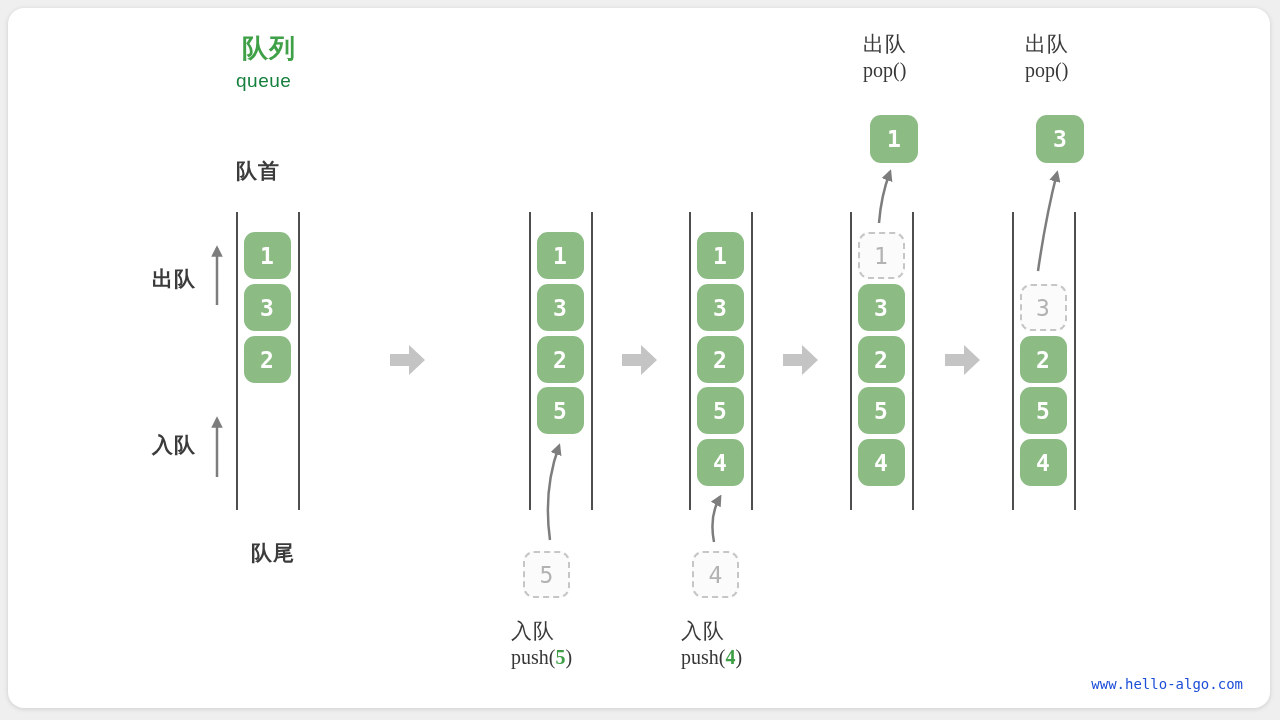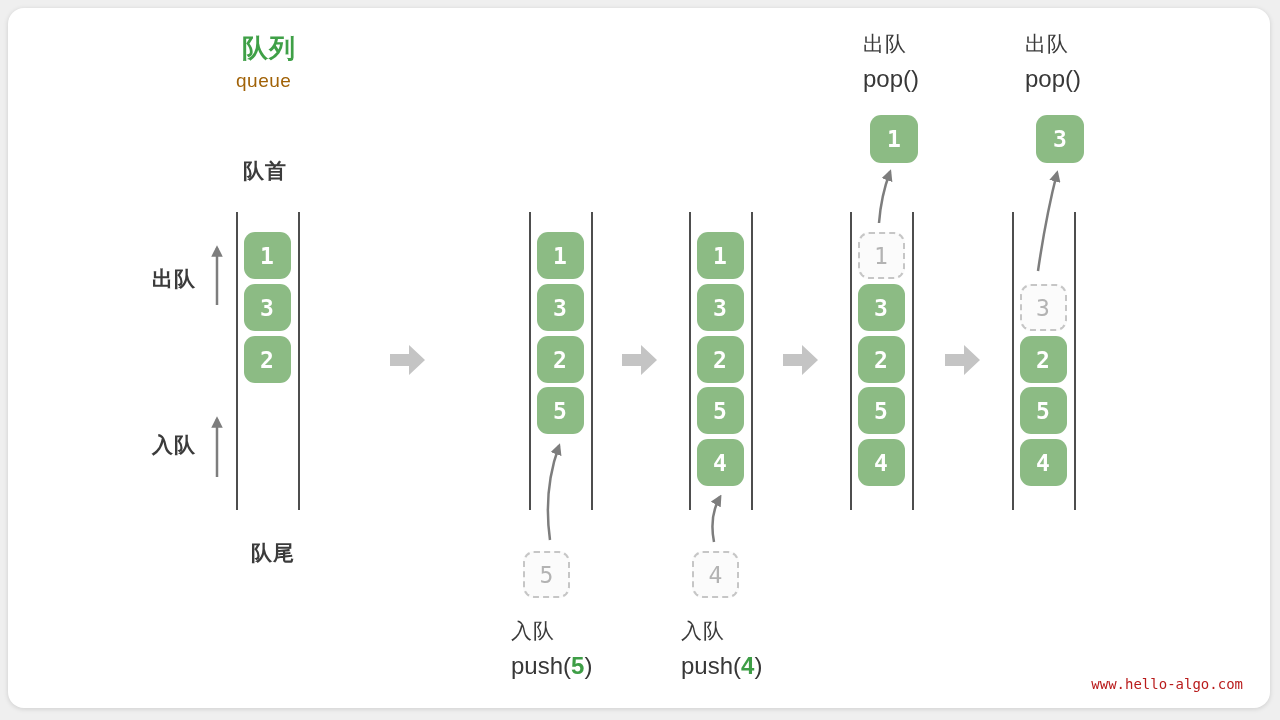--- a/index.html
+++ b/index.html
@@ -15,59 +15,59 @@
   }
   .layer{position:absolute;left:0;top:0;width:1280px;height:720px;}
   svg.arrows{position:absolute;left:0;top:0;width:1280px;height:720px;pointer-events:none;}
 
   .title-zh{
     position:absolute;left:242px;top:31px;
     font-size:26px;font-weight:bold;color:#3fa047;letter-spacing:1px;
   }
   .title-en{
     position:absolute;left:236px;top:70px;
-    font-size:19px;color:#a16207;letter-spacing:.5px;
+    font-size:19px;color:#15803d;letter-spacing:.5px;
   }
   .zh-label{
     position:absolute;font-size:21px;font-weight:bold;color:#3b3b3b;letter-spacing:1px;
   }
   .vline{position:absolute;width:1.5px;background:#4e4e4e;}
   .qbox{
     position:absolute;box-sizing:border-box;
     background:#8cbb84;border-radius:11px;
     color:#ffffff;font-family:"DejaVu Sans Mono",monospace;
     font-size:23px;font-weight:bold;
     display:flex;align-items:center;justify-content:center;
   }
   .qbox.dashed{
     background:#fbfbfb;border:2px dashed #c6c6c6;border-radius:11px;
     color:#b3b3b3;font-weight:normal;
   }
   .op-label{position:absolute;white-space:nowrap;}
   .op-title{font-size:21px;font-weight:500;color:#3a3a3a;letter-spacing:1px;}
   .op-code{
-    margin-top:7px;font-family:Liberation Sans, sans-serif;
-    font-size:24px;font-weight:500;color:#373737;
+    margin-top:1px;font-family:Liberation Serif, serif;
+    font-size:20px;font-weight:500;color:#373737;
   }
   .op-code .g{color:#3e9e46;font-weight:bold;}
   .watermark{
     position:absolute;right:37px;top:676px;
-    font-family:"DejaVu Sans Mono",monospace;font-size:14px;color:#b91c1c;
+    font-family:"DejaVu Sans Mono",monospace;font-size:14px;color:#1d4ed8;
   }
 </style>
 </head>
 <body>
 
 <div class="card"></div>
 
 <div class="layer" id="static-layer">
   <div class="title-zh">队列</div>
   <div class="title-en">queue</div>
 
-  <div class="zh-label" style="left:243px;top:157px;text-align:center;">队首</div>
+  <div class="zh-label" style="left:236px;top:157px;text-align:center;">队首</div>
   <div class="zh-label" style="left:251px;top:539px;">队尾</div>
   <div class="zh-label" style="left:152px;top:265px;">出队</div>
   <div class="zh-label" style="left:152px;top:431px;">入队</div>
 
   <div class="watermark">www.hello-algo.com</div>
 </div>
 
 <svg class="arrows" id="arrow-svg" viewBox="0 0 1280 720">
   <defs>
     <marker id="ah" viewBox="0 0 10 10" refX="7.5" refY="5" markerWidth="4.6" markerHeight="4.6" orient="auto-start-reverse">

